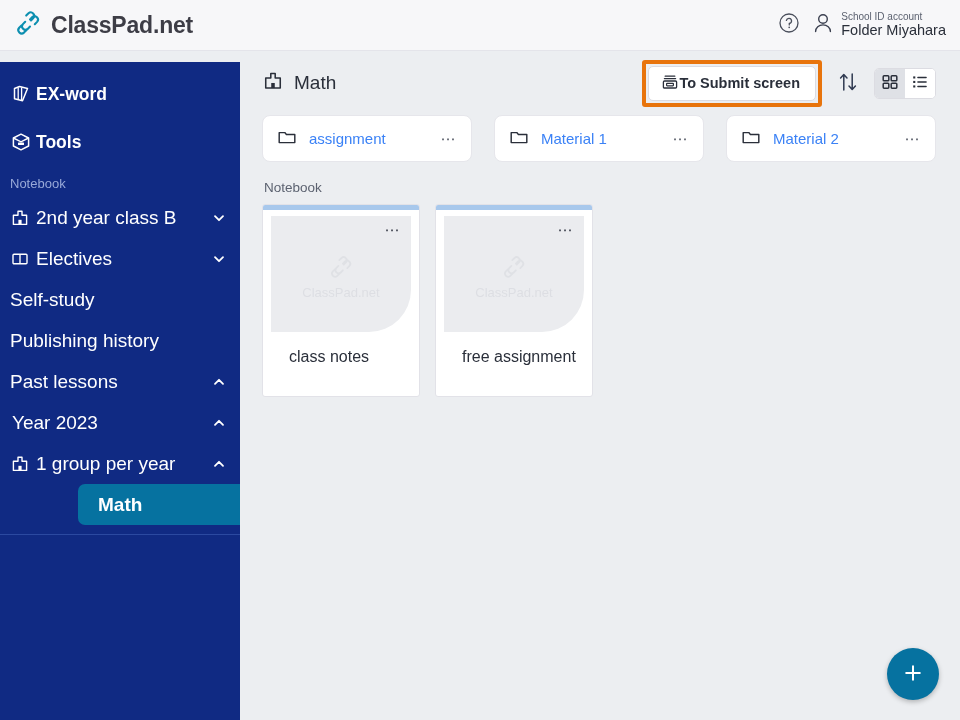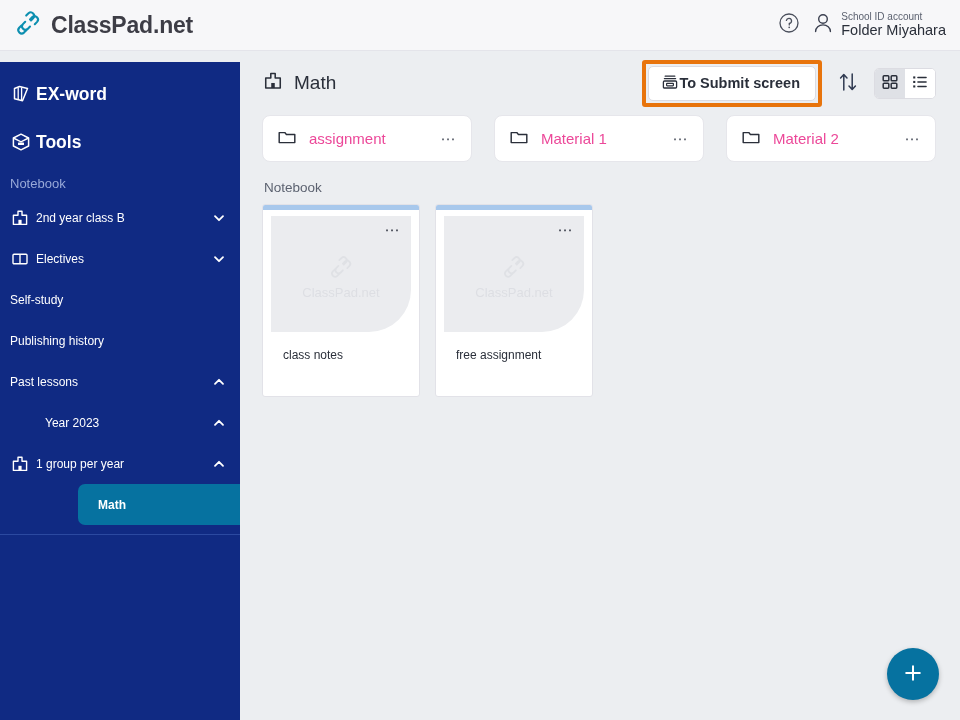--- a/index.html
+++ b/index.html
@@ -53,31 +53,31 @@
   .nav-top { padding-top: 8px; }
   .nav-row {
     display: flex; align-items: center;
     height: 41px;
     padding: 0 14px 0 10px;
     color: #ffffff;
     cursor: pointer;
     position: relative;
   }
   .nav-row .ico { width: 26px; flex: 0 0 26px; display: flex; align-items: center; }
-  .nav-row .lbl { font-size: 12px; white-space: nowrap; }
+  .nav-row .lbl { font-size: 19px; white-space: nowrap; }
   .nav-row.big .lbl { font-size: 17.5px; font-weight: bold; }
   .nav-row.big { height: 48px; }
   .chev { margin-left: auto; width: 14px; height: 14px; }
   .section-label {
     font-size: 13px; color: #98a9d8;
     padding: 10px 0 6px 10px;
   }
   .nav-row.lvl0 { padding-left: 10px; }
   .nav-row.noicon .lbl { margin-left: 0px; }
-  .nav-row.lvl1 { padding-left: 12px; margin-left: 33px; }
+  .nav-row.lvl1 { padding-left: 12px; }
   .nav-row.lvl2 { }
   .nav-row.active {
     background: #0672a0;
     border-top-left-radius: 7px;
     border-bottom-left-radius: 7px;
     margin-left: 78px;
     padding-left: 20px;
   }
   .nav-row.active .lbl { font-weight: bold; }
   .nav-divider {
@@ -150,21 +150,21 @@
     flex: 1 1 0;
     height: 47px;
     background: #ffffff;
     border: 1px solid #e6e6eb;
     border-radius: 8px;
     display: flex; align-items: center;
     padding: 0 14px 0 14px;
     cursor: pointer;
   }
   .folder-name {
-    font-size: 15px; color: #ec4899;
+    font-size: 15px; color: #3b82f6;
     margin-left: 12px;
     white-space: nowrap; overflow: hidden; text-overflow: ellipsis;
   }
   .dots {
     margin-left: auto;
     letter-spacing: 1.5px;
     font-size: 15px; color: #4a4f5c;
     line-height: 1; cursor: pointer;
   }
 
@@ -195,22 +195,22 @@
   }
   .nb-water-text {
     font-size: 13px; color: #d2d4da; margin-top: 1px;
   }
   .nb-dots {
     position: absolute; top: 6px; right: 10px;
     font-size: 15px; color: #2f3440; letter-spacing: 1.5px;
     line-height: 1;
   }
   .nb-title {
-    font-size: 12px; color: #2a2f3a;
-    padding: 16px 0 0 20px;
+    font-size: 16px; color: #2a2f3a;
+    padding: 16px 0 0 26px;
   }
 
   
   .fab {
     position: absolute; right: 21px; bottom: 20px;
     width: 52px; height: 52px; border-radius: 50%;
     background: #0672a0;
     border: none;
     box-shadow: 0 2px 5px rgba(0,0,0,0.25);
     display: flex; align-items: center; justify-content: center;

